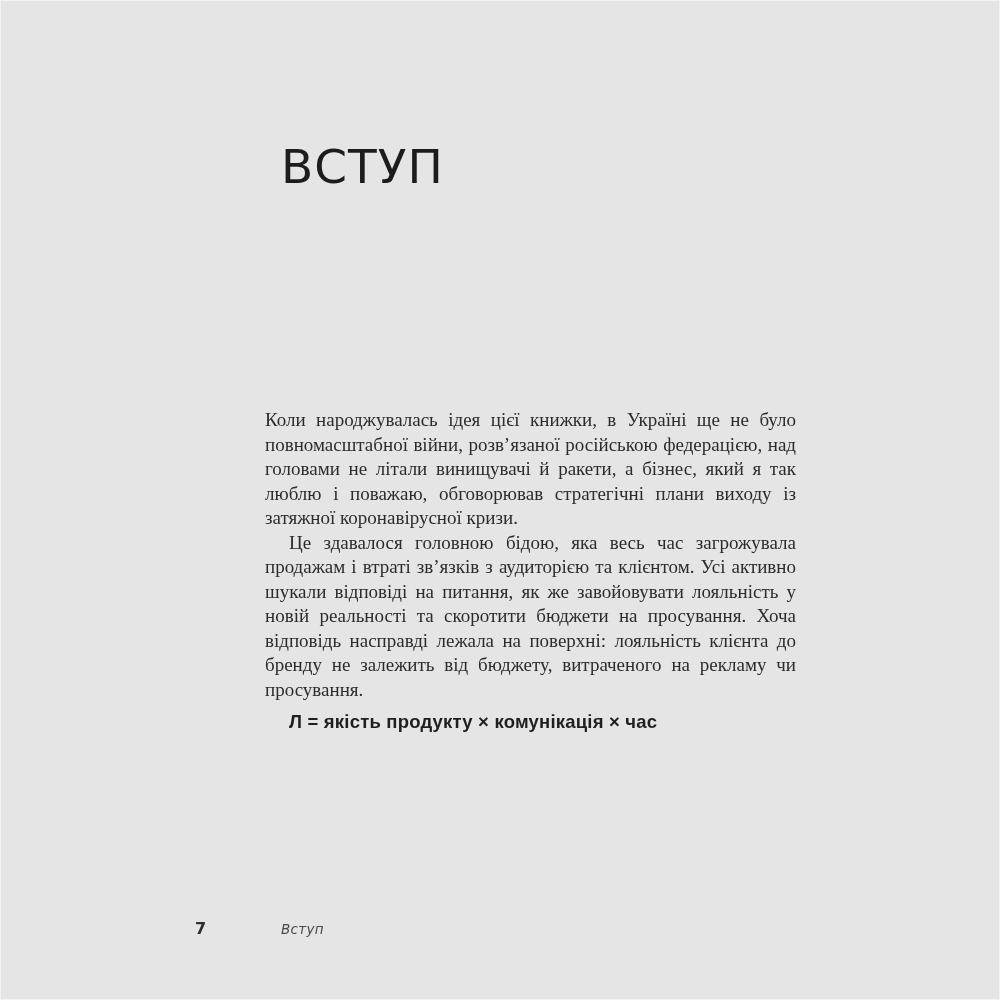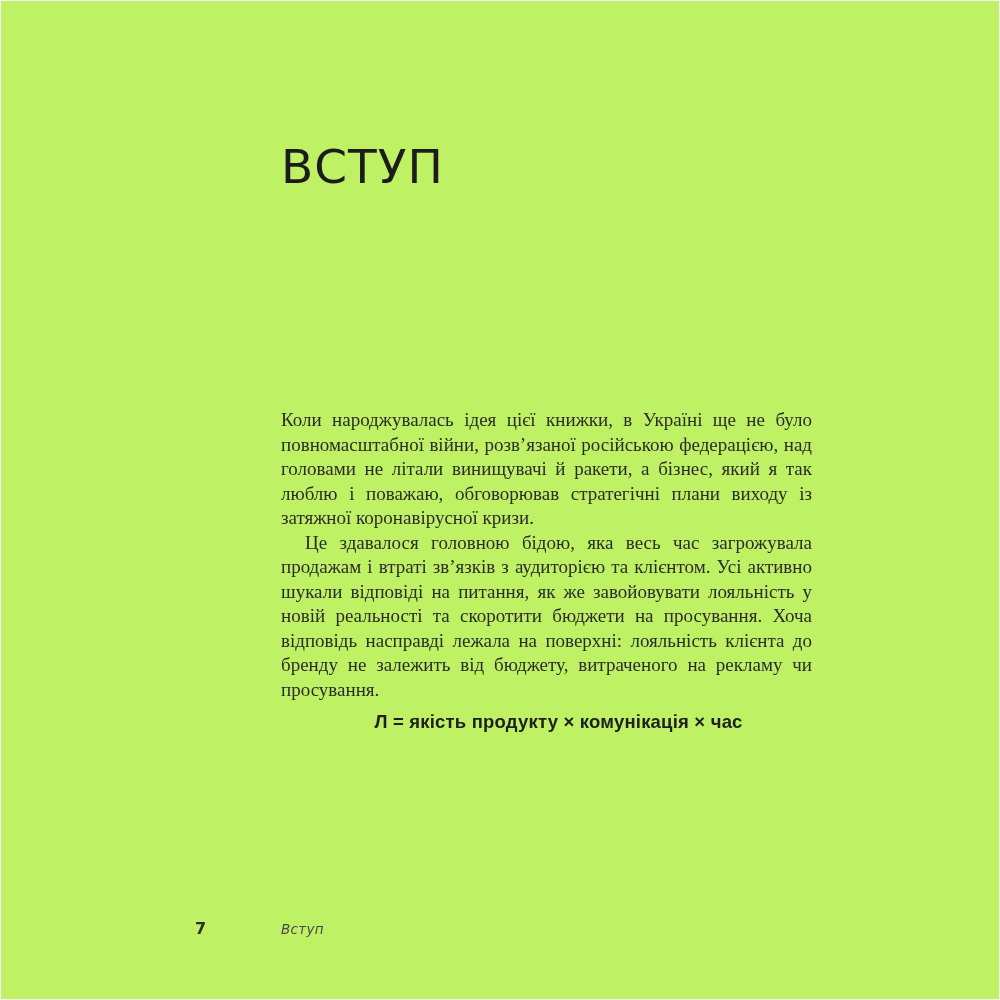--- a/index.html
+++ b/index.html
@@ -4,39 +4,39 @@
 <style>
   html, body {
     margin: 0;
     padding: 0;
     background: #ffffff;
   }
   .page {
     position: relative;
     width: 1000px;
     height: 1000px;
-    background: #bef264;
+    background: #e5e5e5;
     box-shadow: inset 0 0 0 1px #f3f3f3;
     overflow: hidden;
   }
   .title {
     position: absolute;
     left: 281px;
     top: 143px;
     margin: 0;
     font-family: "DejaVu Sans", "Liberation Sans", sans-serif;
     font-weight: 500;
     font-size: 47px;
     line-height: 1;
     letter-spacing: 1px;
     color: #1c1c1c;
   }
   .body-text {
     position: absolute;
-    left: 281px;
+    left: 265px;
     top: 408px;
     width: 531px;
     font-family: "Liberation Serif", "DejaVu Serif", serif;
     font-size: 19px;
     line-height: 24.5px;
     text-align: justify;
     color: #2c2c2c;
   }
   .body-text p {
     margin: 0;
@@ -47,21 +47,21 @@
   }
   .formula {
     font-family: "Liberation Sans", "DejaVu Sans", sans-serif;
     font-weight: 700;
     font-size: 18.5px;
     line-height: 24px;
     letter-spacing: 0.2px;
     color: #1f1f1f;
     margin: 8px 0 24px 0 !important;
     text-indent: 24px;
-    text-align: center;
+    text-align: left;
   }
   .closing {
     text-indent: 0;
   }
   .footer-pagenum {
     position: absolute;
     left: 195px;
     top: 921px;
     font-family: "DejaVu Sans", "Liberation Sans", sans-serif;
     font-weight: 700;

